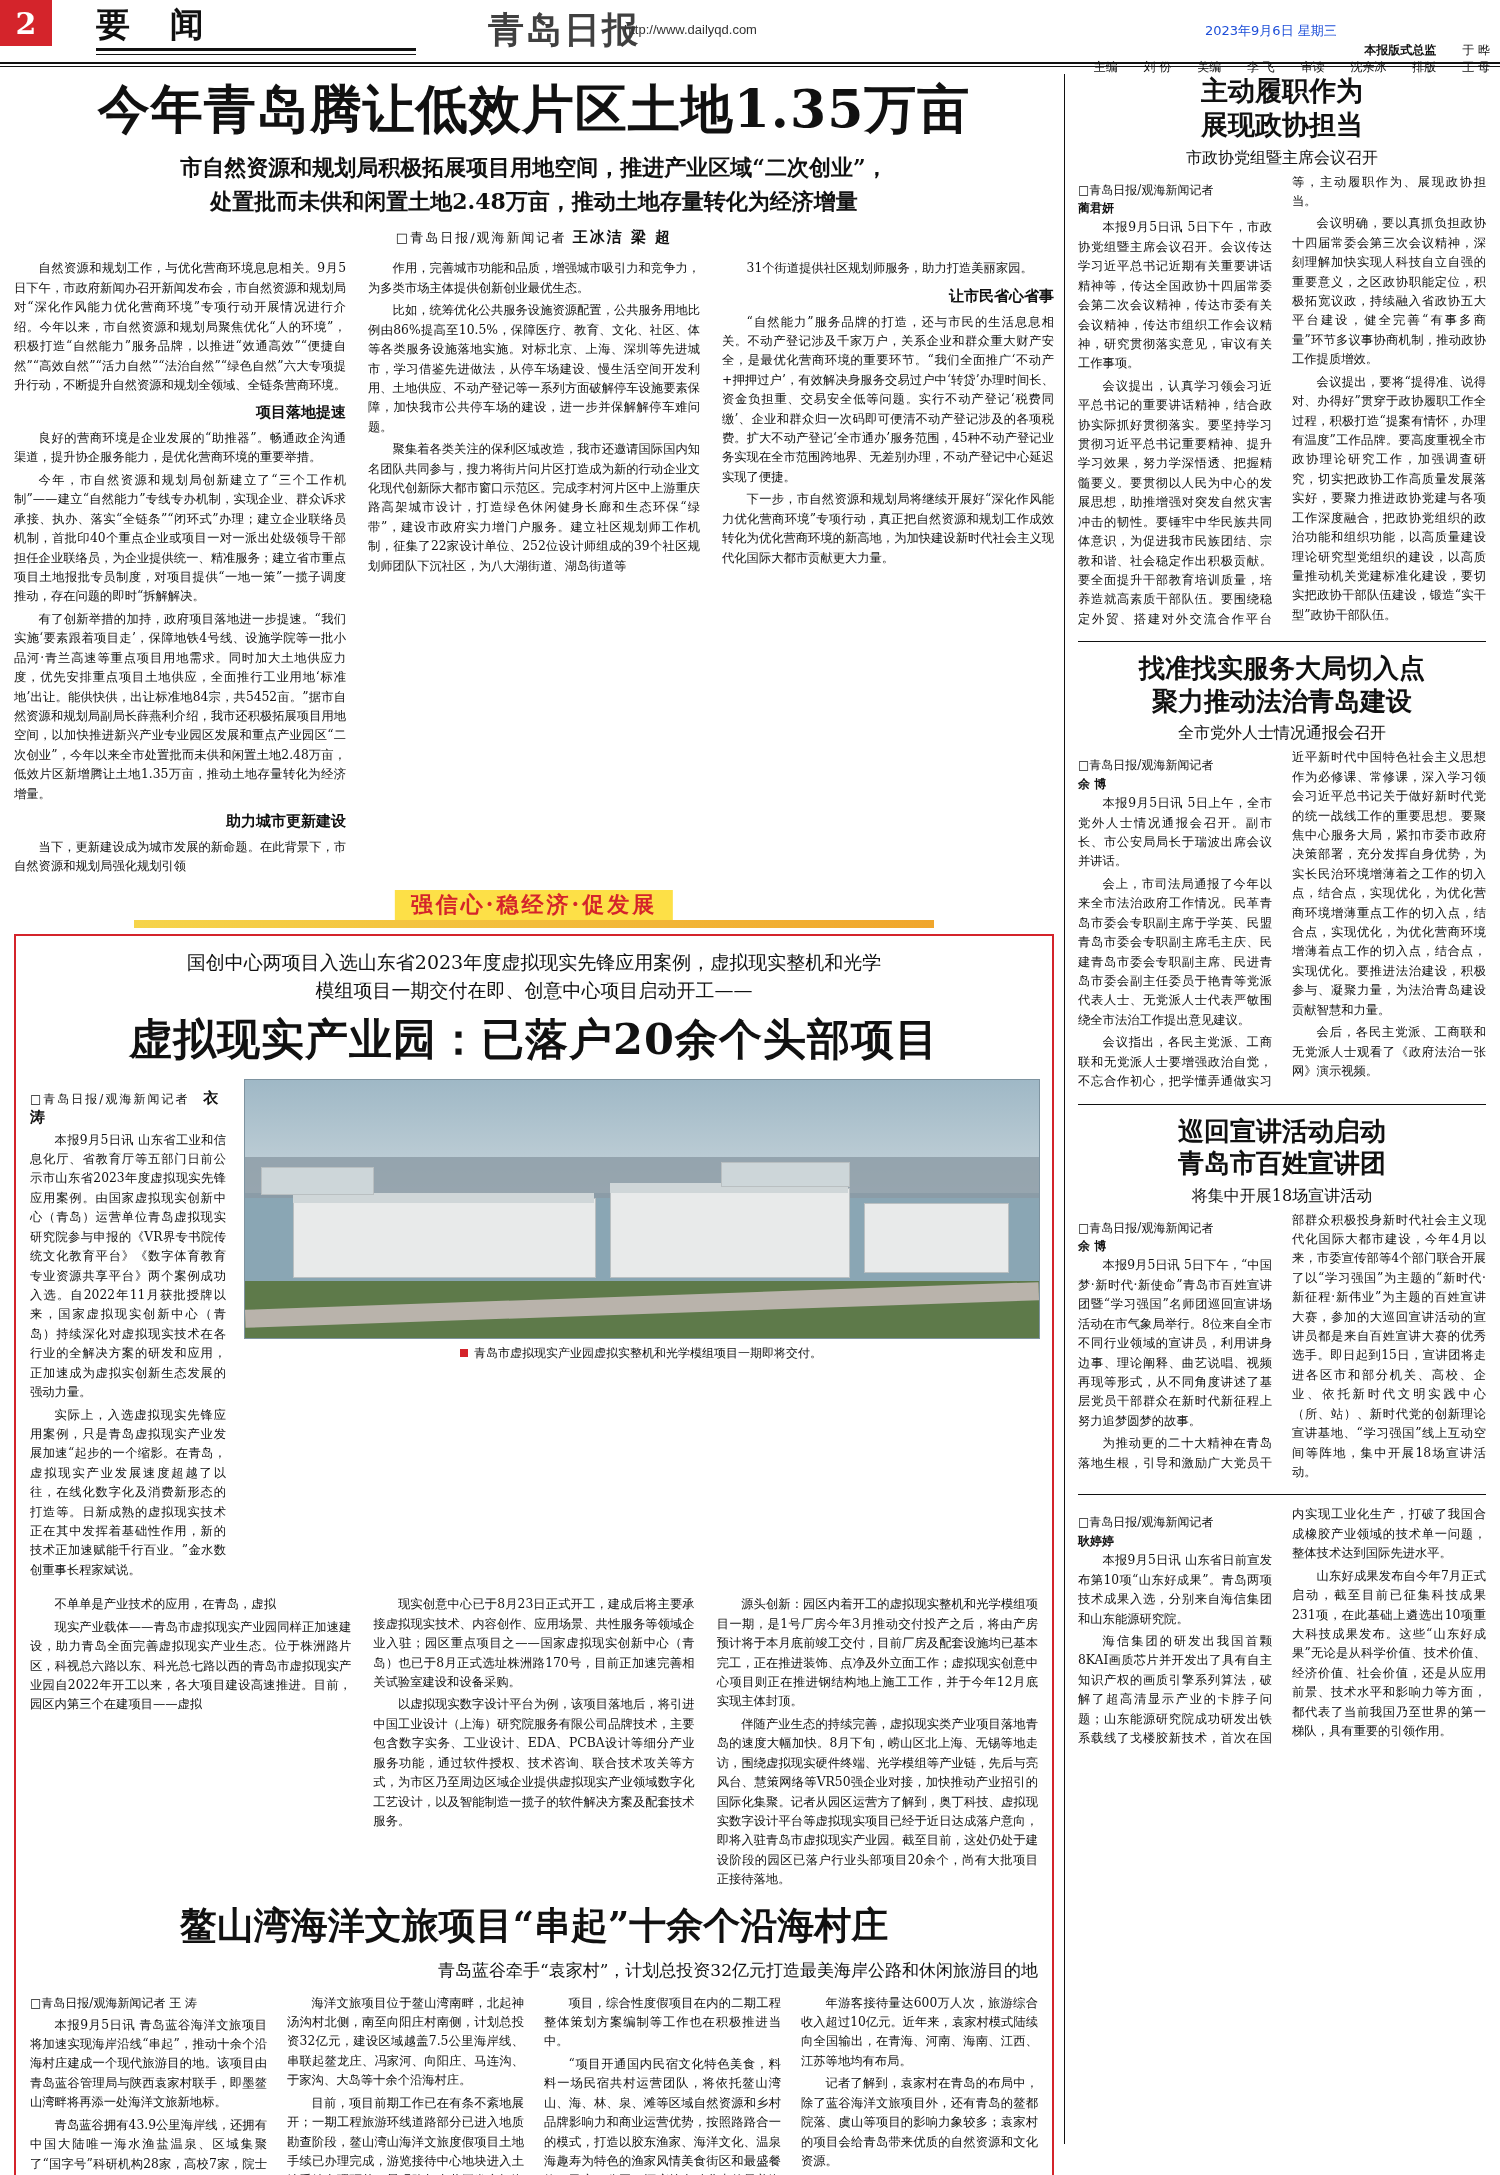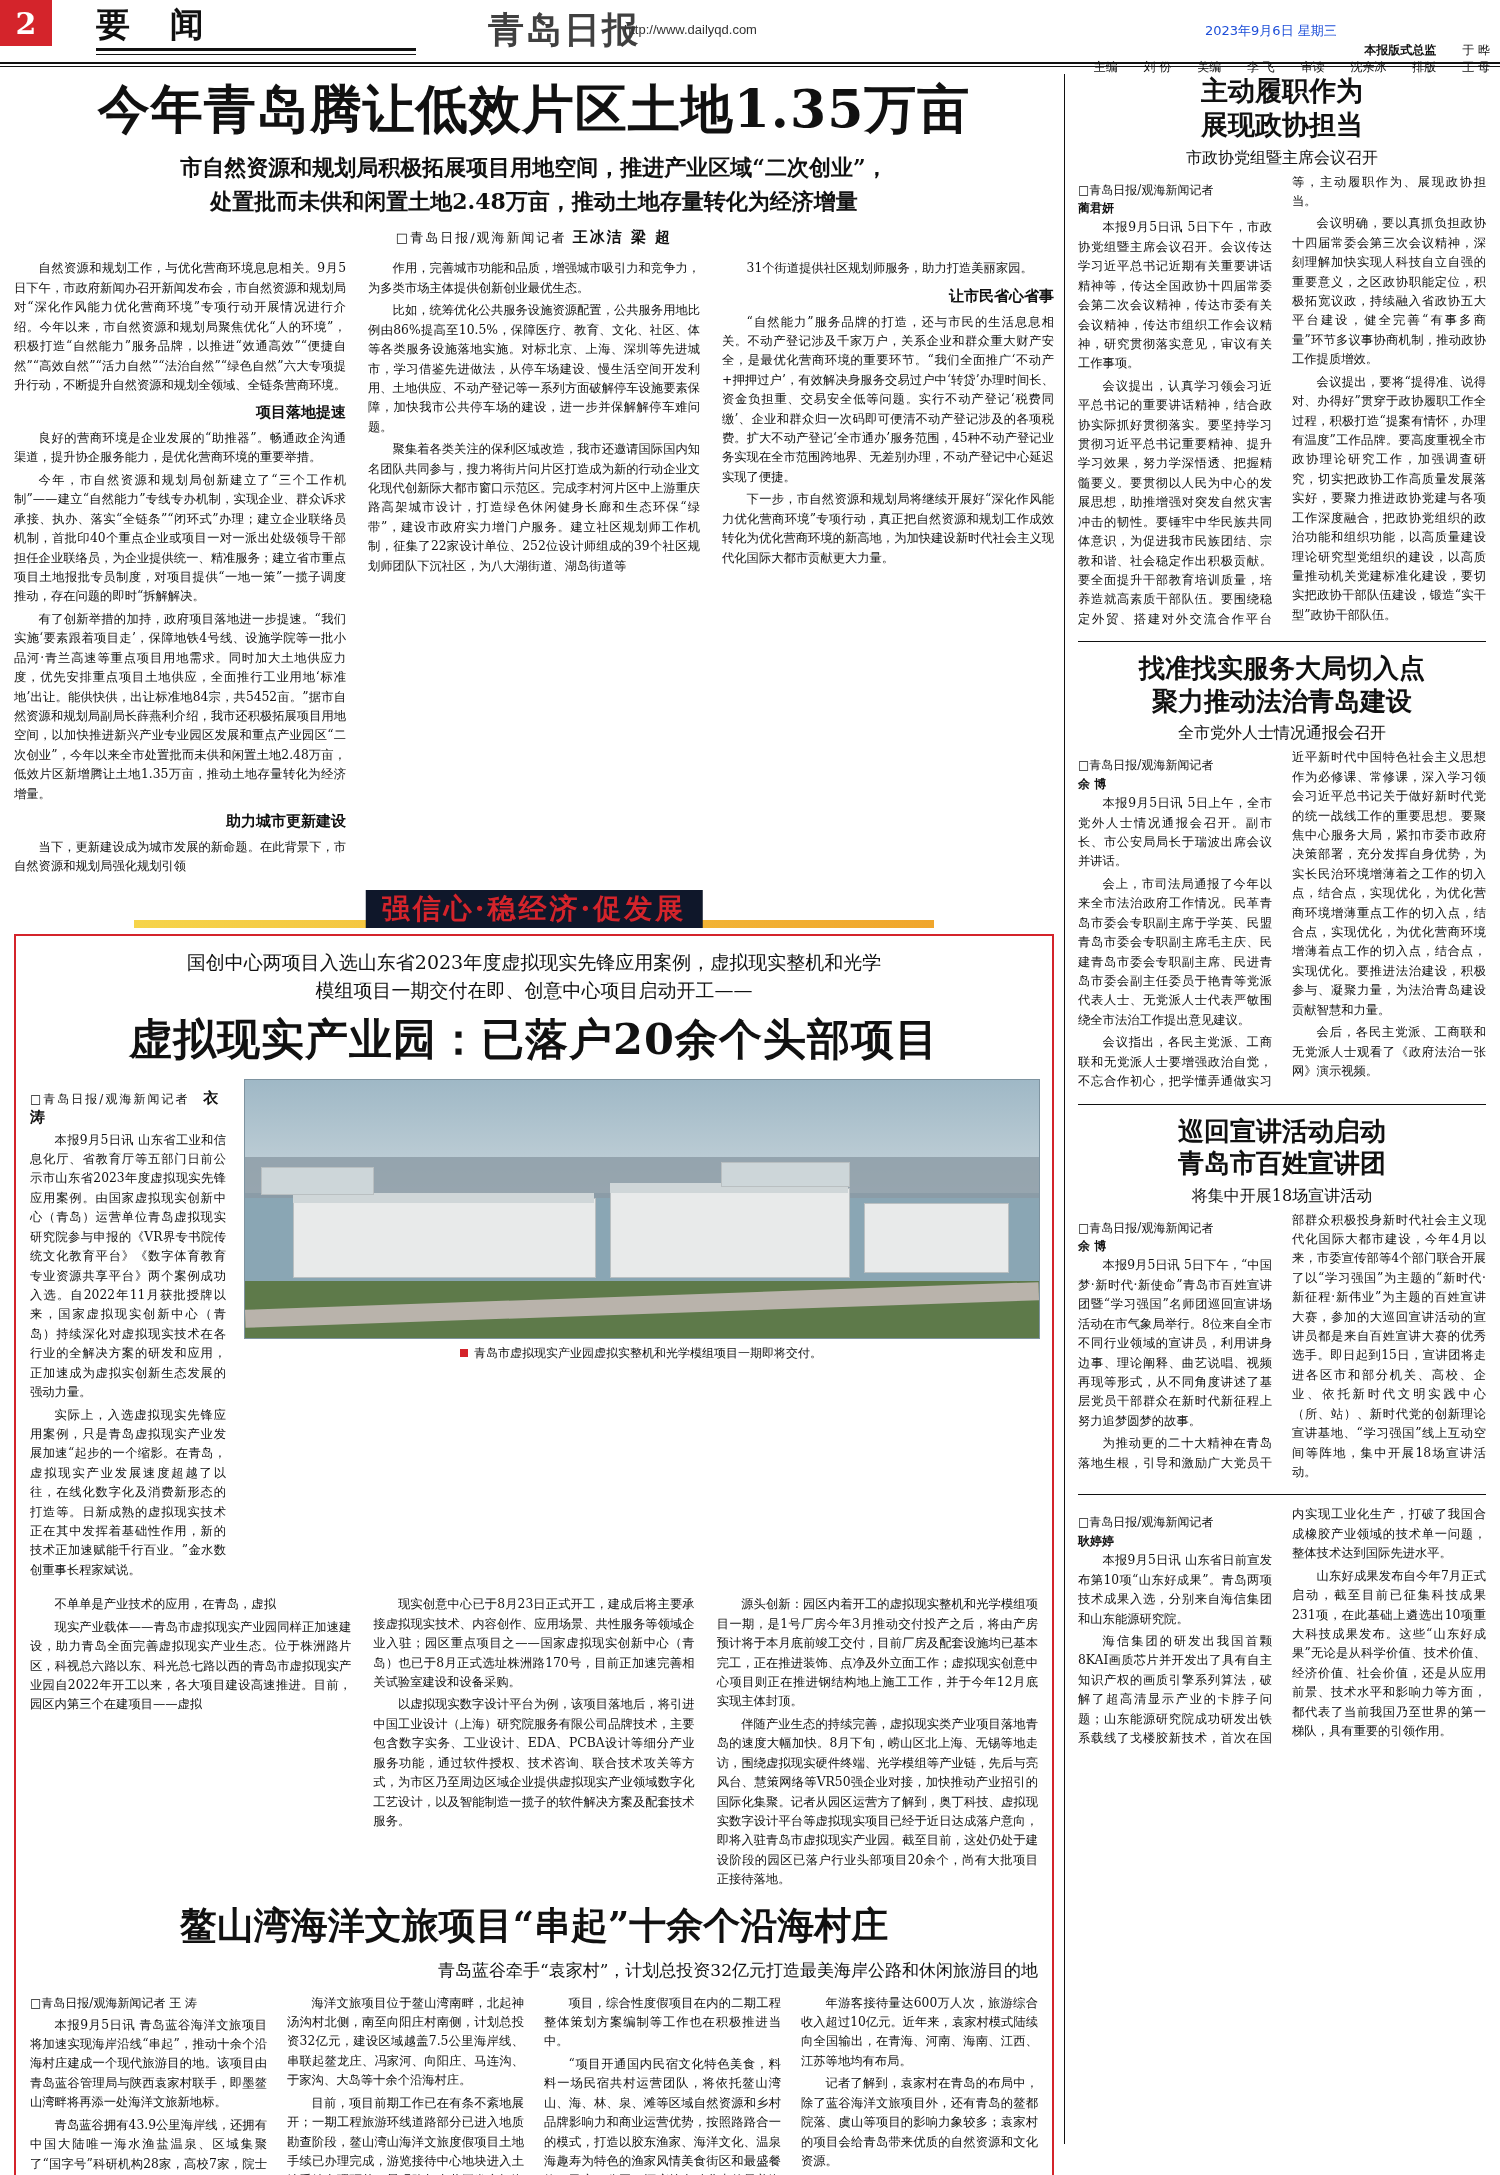--- a/index.html
+++ b/index.html
@@ -33,21 +33,21 @@
   .byline .name{font-weight:bold;font-size:15px;}
 
   
   .cols3{display:flex;gap:22px;margin-top:12px;}
   .col{flex:1;font-size:12.3px;line-height:1.58;text-align:justify;font-family:"DejaVu Serif","Liberation Serif",serif;}
   .col p{margin:0 0 3px 0;text-indent:2em;}
   .sub-t{text-align:right;font-weight:bold;font-size:15px;margin:6px 0 4px 0;font-family:"DejaVu Serif","Liberation Serif",serif;}
 
   
   .banner-wrap{position:relative;margin-top:10px;height:40px;}
-  .banner{position:absolute;left:50%;transform:translateX(-50%);top:0;font-size:28px;font-weight:bold;color:#d4242b;font-family:"DejaVu Serif","Liberation Serif",serif;letter-spacing:3px;background:#0f172a;padding:0 16px;z-index:2;}
+  .banner{position:absolute;left:50%;transform:translateX(-50%);top:0;font-size:22px;font-weight:bold;color:#d4242b;font-family:"DejaVu Serif","Liberation Serif",serif;letter-spacing:3px;background:#fde047;padding:0 16px;z-index:2;}
   .banner-bar{position:absolute;left:120px;right:120px;top:30px;height:8px;background:linear-gradient(90deg,#f6d44a,#f0a62c);z-index:1;}
 
   
   .redbox{border:2px solid #d4242b;margin-top:4px;padding:12px 14px 10px 14px;position:relative;}
   .lead-sub{font-size:19px;line-height:1.5;text-align:center;font-family:"DejaVu Serif","Liberation Serif",serif;}
   .feature-head{font-family:"DejaVu Serif","Liberation Serif",serif;font-weight:bold;font-size:43px;text-align:center;margin-top:6px;letter-spacing:1px;}
   .photo{width:100%;height:258px;background:#8aa6b4;position:relative;overflow:hidden;border:1px solid #7e93a0;}
   .photo .sky{position:absolute;left:0;top:0;width:100%;height:44%;background:linear-gradient(180deg,#9fb8c6,#c7d4da);}
   .photo .far{position:absolute;left:0;top:30%;width:100%;height:16%;background:#8b9aa4;opacity:.8;}
   .photo .bldg{position:absolute;background:#e8eaea;border:1px solid #b9bfc1;}

